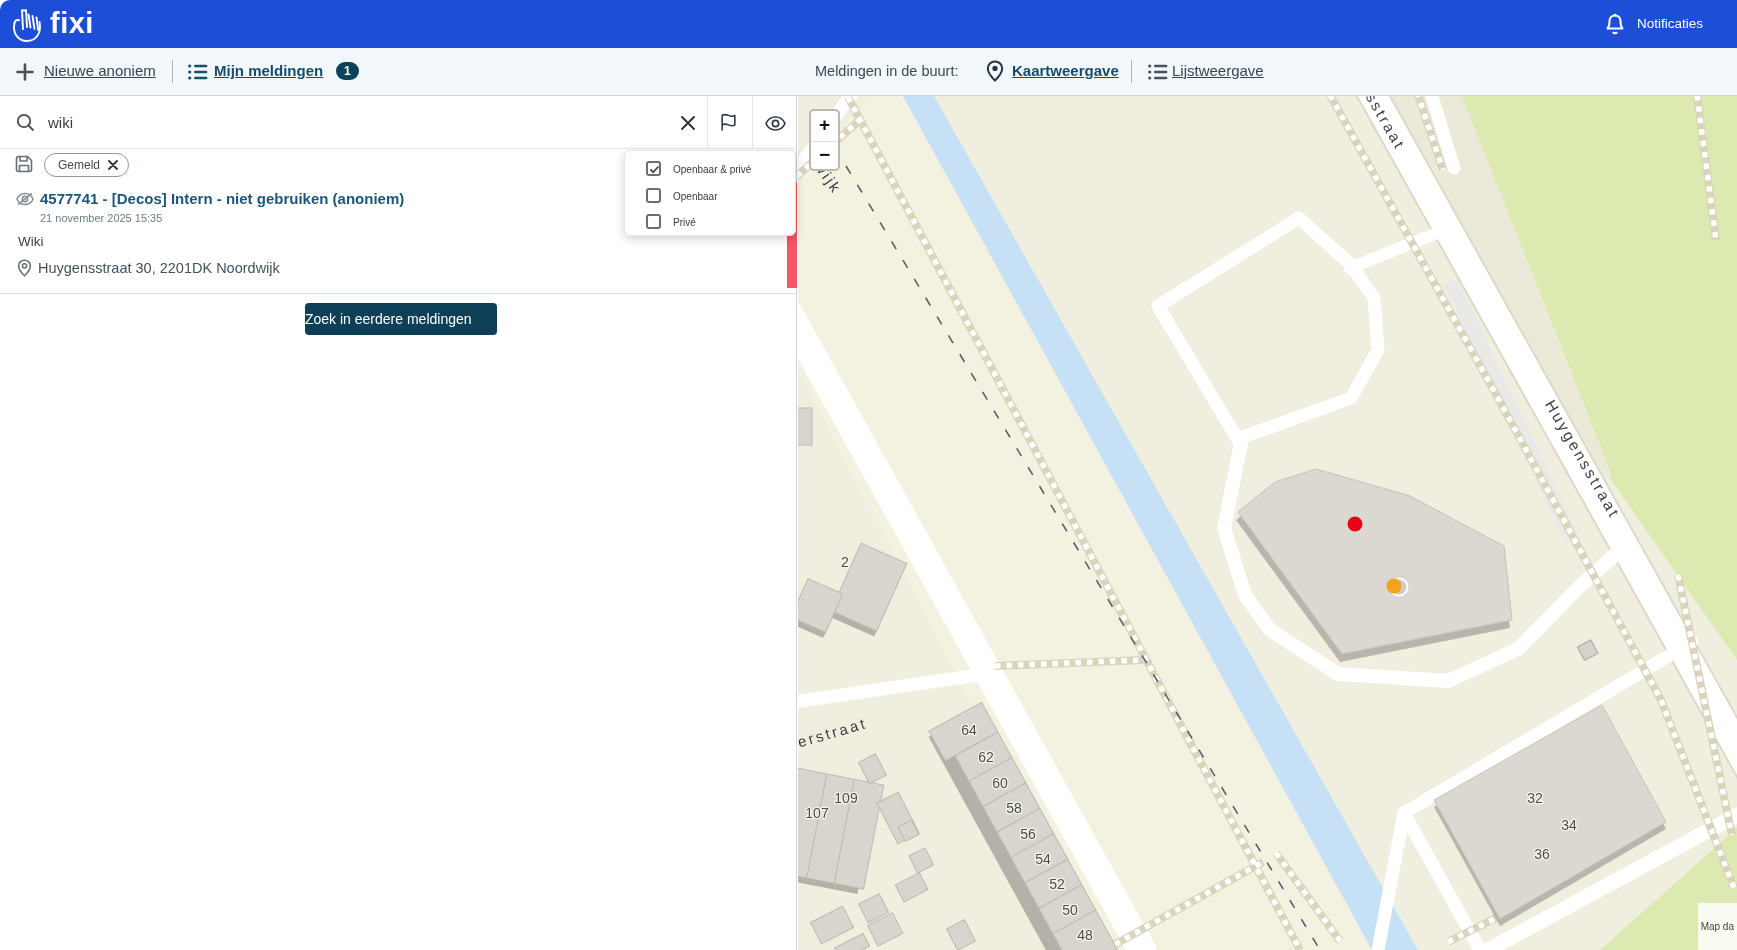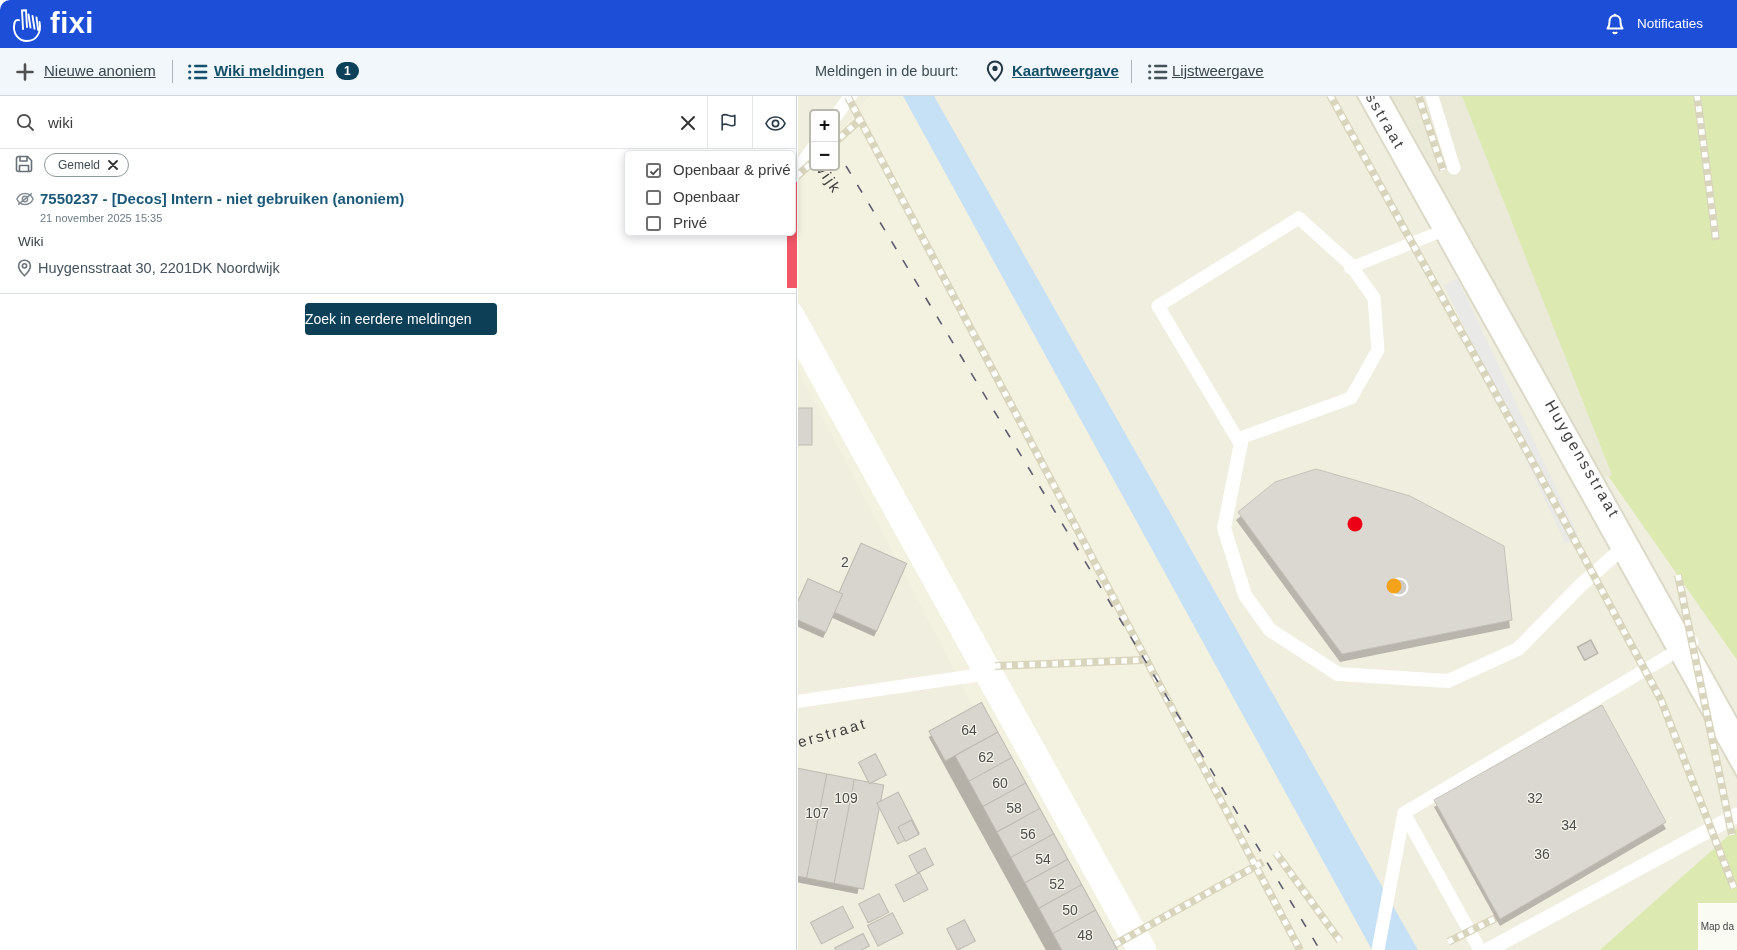--- a/index.html
+++ b/index.html
@@ -25,21 +25,21 @@
   
   #result { position:absolute; left:0; top:85px; width:797px; height:113px; border-bottom:1px solid #d9dee2; }
   #redbar { position:absolute; right:0; top:1px; width:10px; height:106px; background:#f25767; }
   #rtitle { position:absolute; left:40px; top:9px; font-size:15px; font-weight:bold; color:#1a587a; }
   #rdate { position:absolute; left:40px; top:31px; font-size:11px; color:#6b7c87; }
   #rwiki { position:absolute; left:18px; top:53px; font-size:13.5px; color:#37424a; }
   #raddr { position:absolute; left:38px; top:79px; font-size:14.5px; color:#43525c; }
   #zoekbtn { position:absolute; left:305px; top:207px; width:192px; height:32px; background:#0d3f57; color:#fff; font-size:14px; text-align:left; line-height:32px; border-radius:4px; }
   
   #dropdown { position:absolute; left:624px; top:150px; width:172px; height:86px; background:#fff; border:1px solid #e2e5e7; border-radius:6px; box-shadow:0 3px 10px rgba(0,0,0,0.18); z-index:30; }
-  .ddrow { position:absolute; left:21px; font-size:15px; color:#3a3a3a; }
+  .ddrow { position:absolute; left:21px; font-size:10px; color:#3a3a3a; }
   .cbx { display:inline-block; width:15px; height:15px; border:2px solid #6e6e6e; border-radius:3px; vertical-align:-3px; margin-right:12px; }
   
   #map { position:absolute; left:798px; top:96px; width:939px; height:854px; background:#f0eede; }
   #zoomctl { position:absolute; left:11px; top:13px; width:31px; height:62px; background:#fff; border:2px solid #b9b9b0; border-radius:5px; z-index:20; }
   #zoomctl .zline { position:absolute; left:0; top:30px; width:100%; height:1px; background:#ddd; }
   #zoomctl .zp { position:absolute; width:100%; text-align:center; font-size:19px; font-weight:bold; color:#111; }
   #attrib { position:absolute; right:0; bottom:0; background:rgba(255,255,255,0.85); font-size:10px; color:#444; padding:18px 3px; z-index:20; }
 </style>
 </head>
 <body>
@@ -70,21 +70,21 @@
   <span class="abs navlink" style="left:44px;top:14px">Nieuwe anoniem</span>
   <div class="abs" style="left:172px;top:12px;width:1px;height:23px;background:#aab4ba"></div>
   <svg class="abs" style="left:188px;top:15px" width="20" height="18" viewBox="0 0 20 18" fill="#15516d">
     <circle cx="1.7" cy="3" r="1.6"></circle>
       <rect x="6" y="1.7" width="13.4" height="2.6" rx="1.3"></rect>
     <circle cx="1.7" cy="9" r="1.6"></circle>
       <rect x="6" y="7.7" width="13.4" height="2.6" rx="1.3"></rect>
     <circle cx="1.7" cy="15" r="1.6"></circle>
       <rect x="6" y="13.7" width="13.4" height="2.6" rx="1.3"></rect>
   </svg>
-  <span class="abs navlink b" style="left:214px;top:14px">Wiki meldingen</span>
+  <span class="abs navlink b" style="left:214px;top:14px">Mijn meldingen</span>
     <span class="abs" style="left:329px;top:14px"><span id="badge1">1</span></span>
   <span class="abs" style="left:815px;top:15px;font-size:14.5px;color:#3c4a52">Meldingen in de buurt:</span>
   <svg class="abs" style="left:986px;top:12px" width="18" height="22" viewBox="0 0 18 22" fill="none" stroke="#243744" stroke-width="2">
     <path d="M9 1.5 C4.9 1.5 1.8 4.6 1.8 8.6 C1.8 13.6 9 20.5 9 20.5 C9 20.5 16.2 13.6 16.2 8.6 C16.2 4.6 13.1 1.5 9 1.5 Z"></path>
     <circle cx="9" cy="8.4" r="2.6" fill="#243744" stroke="none"></circle>
   </svg>
   <span class="abs navlink b" style="left:1012px;top:14px">Kaartweergave</span>
   <div class="abs" style="left:1131px;top:12px;width:1px;height:23px;background:#aab4ba"></div>
   <svg class="abs" style="left:1148px;top:15px" width="20" height="18" viewBox="0 0 20 18" fill="#45525a">
     <circle cx="1.7" cy="3" r="1.6"></circle>
@@ -128,21 +128,21 @@
           <path d="M1 1 L9 9 M9 1 L1 9"></path>
         </svg>
     </span>
   </div>
   <div id="result">
     <svg class="abs" style="left:16px;top:11px" width="18" height="14" viewBox="0 0 21 15" fill="none" stroke="#828d95" stroke-width="1.7">
         <path d="M10.5 1 C5.5 1 2.2 4.8 1 7.5 C2.2 10.2 5.5 14 10.5 14 C15.5 14 18.8 10.2 20 7.5 C18.8 4.8 15.5 1 10.5 1 Z"></path>
         <circle cx="10.5" cy="7.5" r="3.1"></circle>
         <path d="M2.5 14 L18.5 1" stroke-width="1.9"></path>
       </svg>
-    <span id="rtitle">7550237 - [Decos] Intern - niet gebruiken (anoniem)</span>
+    <span id="rtitle">4577741 - [Decos] Intern - niet gebruiken (anoniem)</span>
     <span id="rdate">21 november 2025 15:35</span>
     <span id="rwiki">Wiki</span>
     <svg class="abs" style="left:17px;top:78px" width="15" height="18" viewBox="0 0 18 22" fill="none" stroke="#68737b" stroke-width="2">
         <path d="M9 1.5 C4.9 1.5 1.8 4.6 1.8 8.6 C1.8 13.6 9 20.5 9 20.5 C9 20.5 16.2 13.6 16.2 8.6 C16.2 4.6 13.1 1.5 9 1.5 Z"></path>
         <circle cx="9" cy="8.4" r="2.6"></circle>
       </svg>
     <span id="raddr">Huygensstraat 30, 2201DK Noordwijk</span>
     <div id="redbar"></div>
   </div>
   <div id="zoekbtn">Zoek in eerdere meldingen</div>

